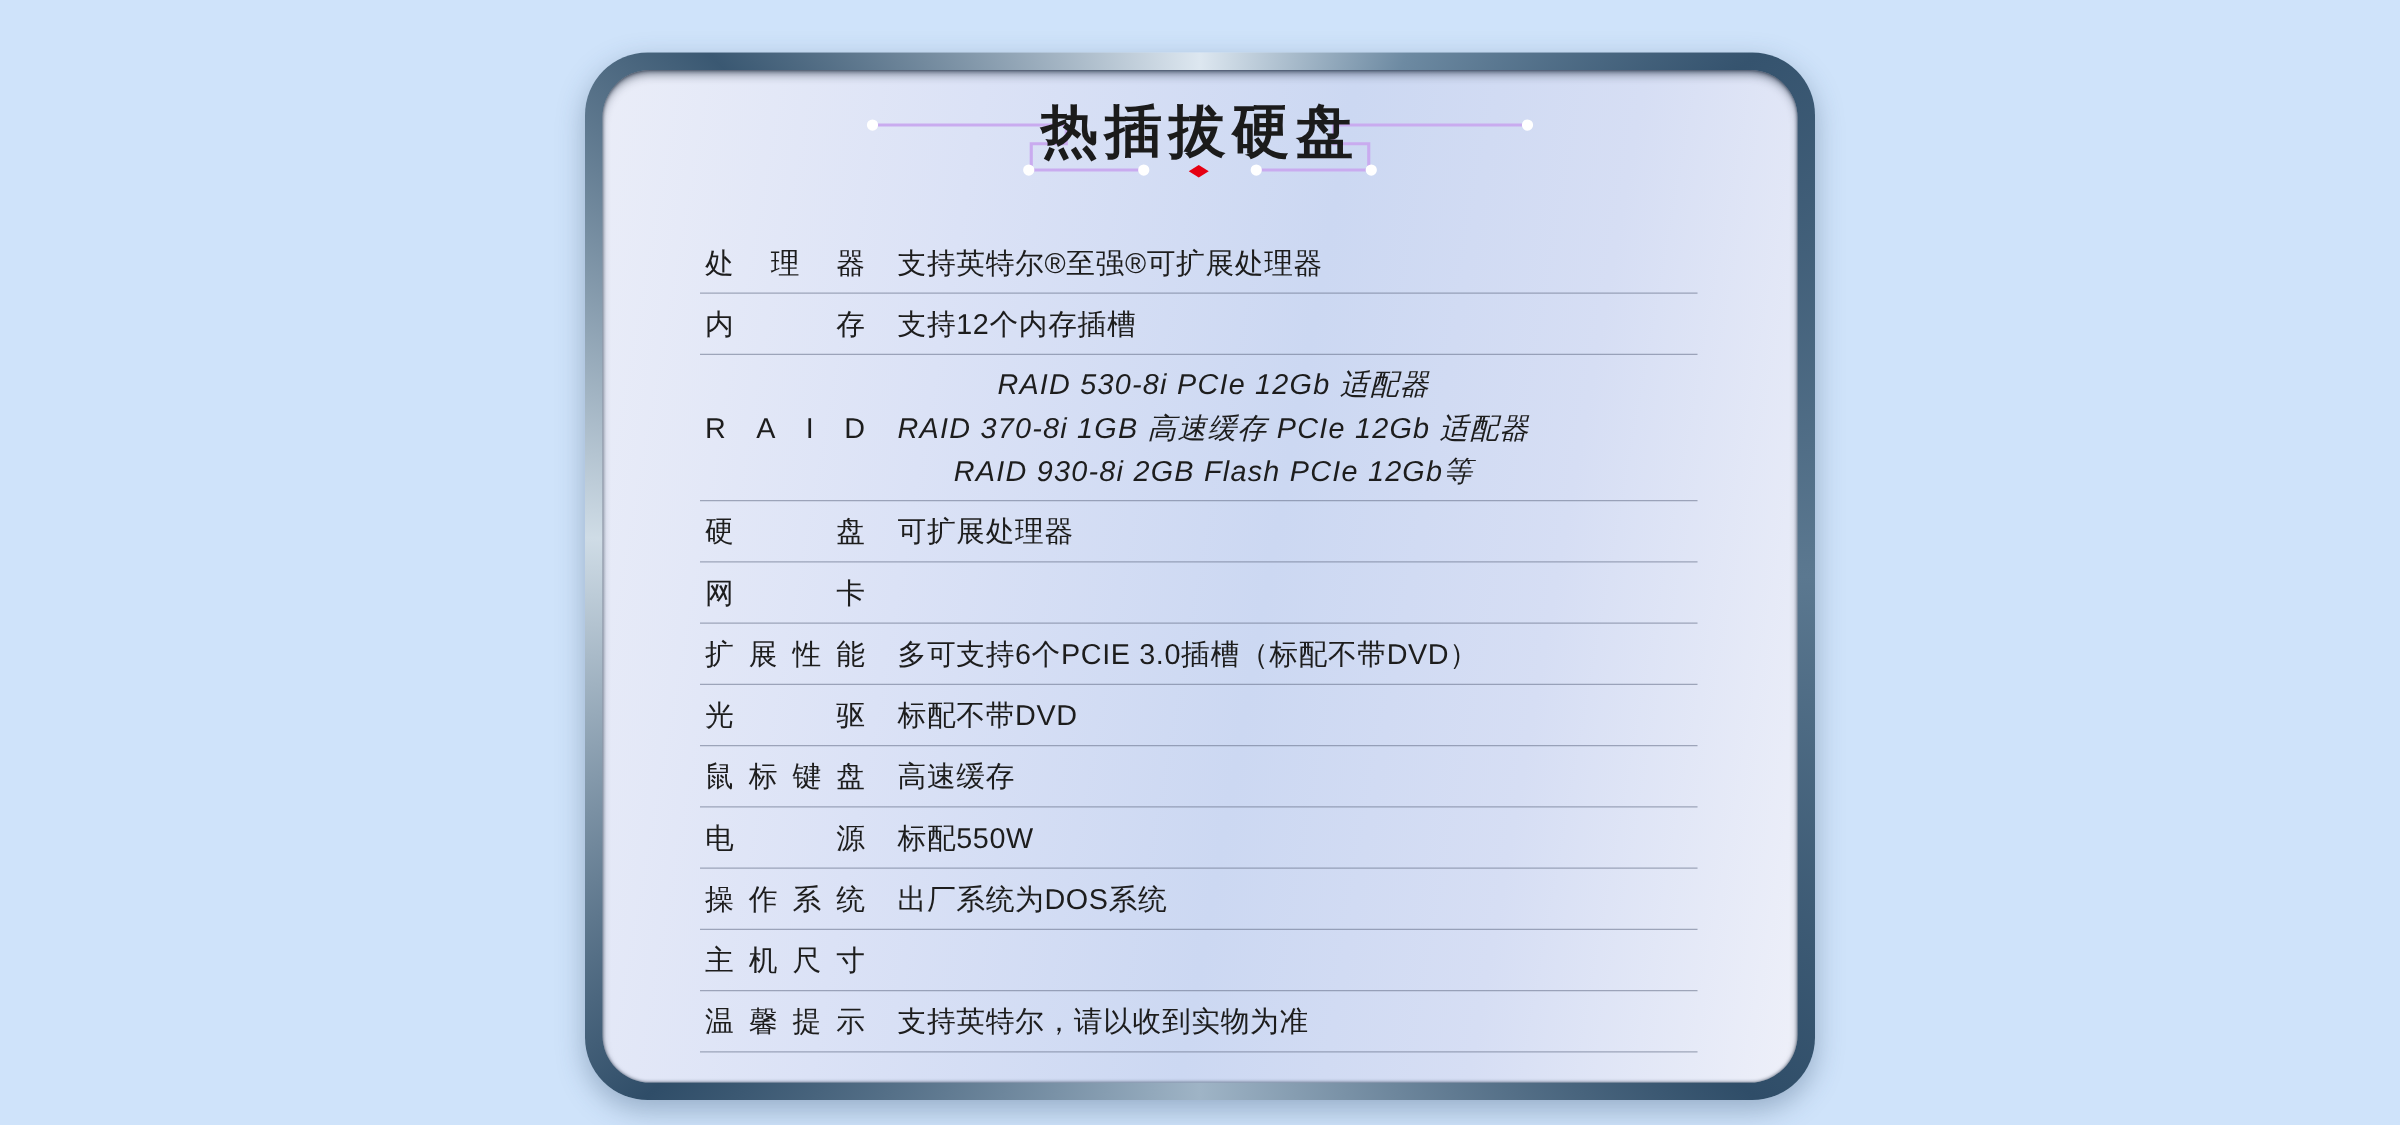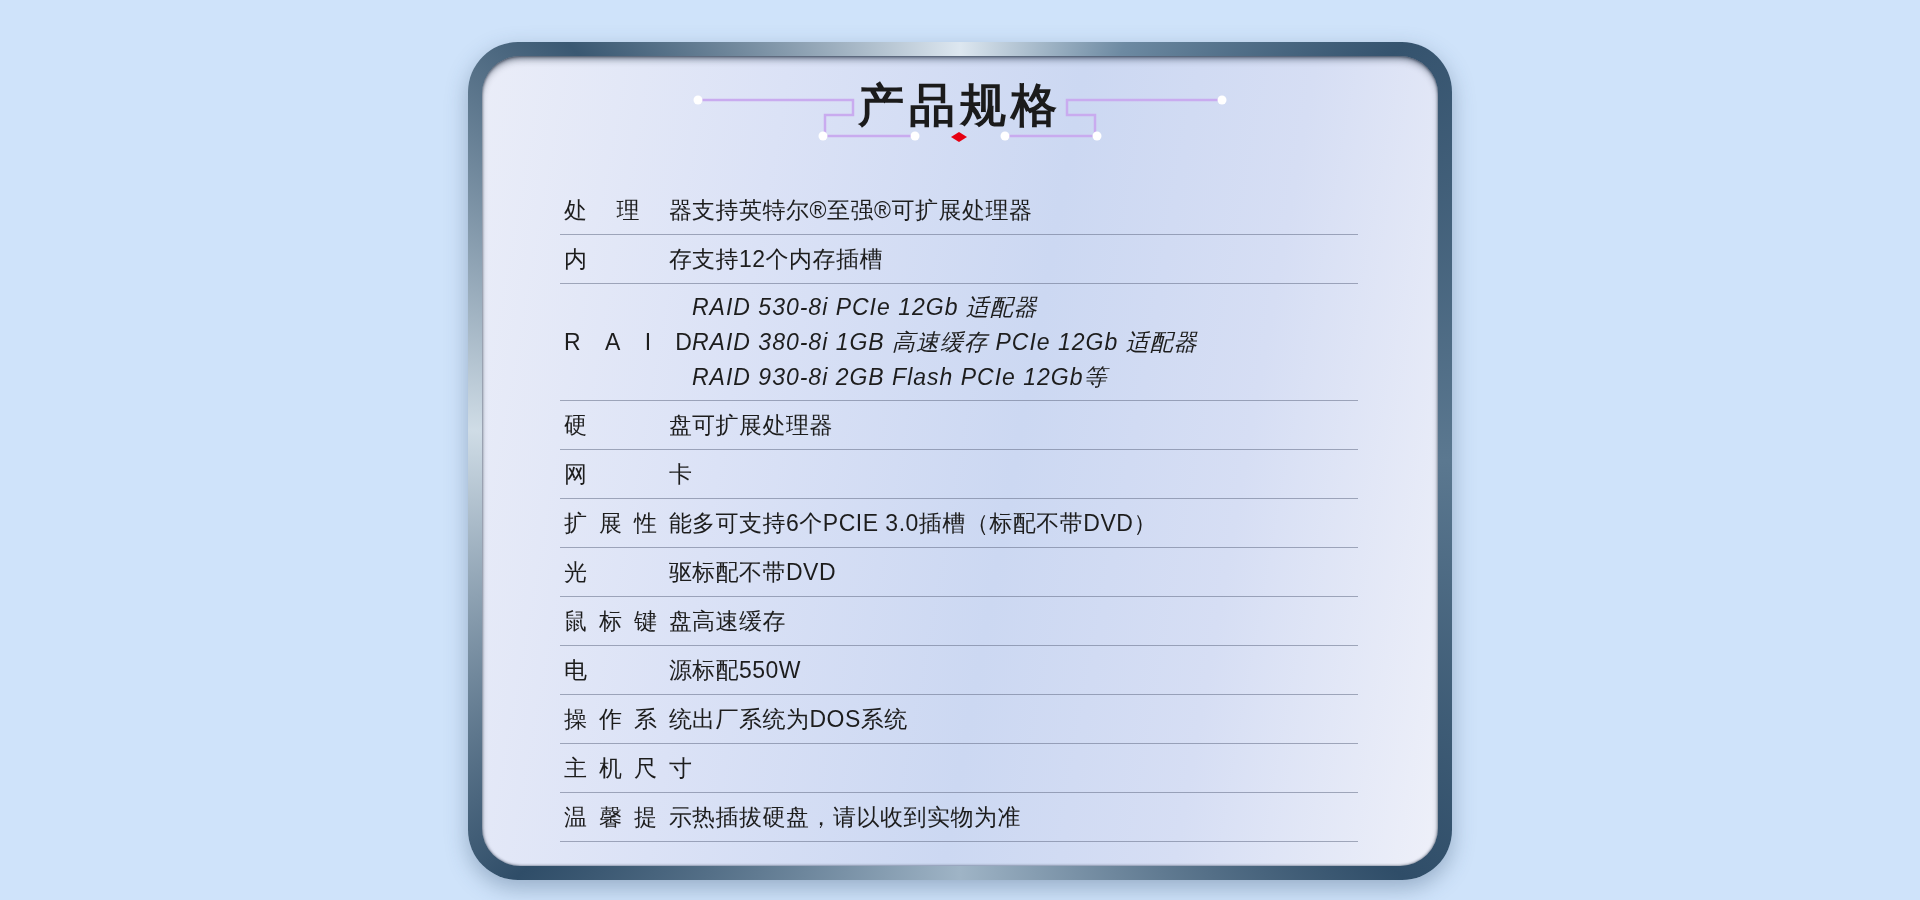--- a/index.html
+++ b/index.html
@@ -37,22 +37,23 @@
     height:49px;box-sizing:border-box;display:flex;align-items:center;
     border-bottom:1px solid rgba(100,110,135,.55);
   }
   .row.raid{height:117px;}
   .jlabel{
     display:flex;justify-content:space-between;
     width:128px;margin-left:4px;flex:none;
     font-size:23px;color:#1d1d1d;
   }
   .value{
-    font-size:23px;color:#1d1d1d;letter-spacing:.5px;
+    margin-left:26px;font-size:23px;color:#1d1d1d;letter-spacing:.5px;
     white-space:nowrap;
+    text-align:center;
   }
   .value.multi div{line-height:35px;letter-spacing:1px;font-style:italic;}
 </style>
 </head>
 <body>
 
 <div class="page">
   <div class="card-frame">
     <div class="card">
 
@@ -61,21 +62,21 @@
           <path stroke-width="2.5" d="M698,100 H853 V115 H825 V136 M823,136 H915" stroke="#c9abef"></path>
           <path stroke-width="2.5" d="M1222,100 H1067 V115 H1095 V136 M1097,136 H1005" stroke="#c9abef"></path>
           <circle cx="698" cy="100" r="4.5"></circle>
           <circle cx="1222" cy="100" r="4.5"></circle>
           <circle cx="823" cy="136" r="4.5"></circle>
           <circle cx="915" cy="136" r="4.5"></circle>
           <circle cx="1005" cy="136" r="4.5"></circle>
           <circle cx="1097" cy="136" r="4.5"></circle>
           <polygon points="951,137 959,132 967,137 959,142" fill="#e60012"></polygon>
         </svg>
-        <h1 class="title">产品规格</h1>
+        <h1 class="title">热插拔硬盘</h1>
       </div>
 
       <div class="spec-table">
 
         <div class="row">
           <span class="jlabel">
               <span>处</span>
               <span>理</span>
               <span>器</span>
             </span>
@@ -92,21 +93,21 @@
 
         <div class="row raid">
           <span class="jlabel">
               <span>R</span>
               <span>A</span>
               <span>I</span>
               <span>D</span>
             </span>
           <div class="value multi">
             <div>RAID 530-8i PCIe 12Gb 适配器</div>
-            <div>RAID 380-8i 1GB 高速缓存 PCIe 12Gb 适配器</div>
+            <div>RAID 370-8i 1GB 高速缓存 PCIe 12Gb 适配器</div>
             <div>RAID 930-8i 2GB Flash PCIe 12Gb等</div>
           </div>
         </div>
 
         <div class="row">
           <span class="jlabel">
               <span>硬</span>
               <span>盘</span>
             </span>
           <span class="value">可扩展处理器</span>
@@ -174,19 +175,19 @@
             </span>
         </div>
 
         <div class="row">
           <span class="jlabel">
               <span>温</span>
               <span>馨</span>
               <span>提</span>
               <span>示</span>
             </span>
-          <span class="value">热插拔硬盘，请以收到实物为准</span>
+          <span class="value">支持英特尔，请以收到实物为准</span>
         </div>
 
       </div>
     </div>
   </div>
 </div>
 
 </body></html>

